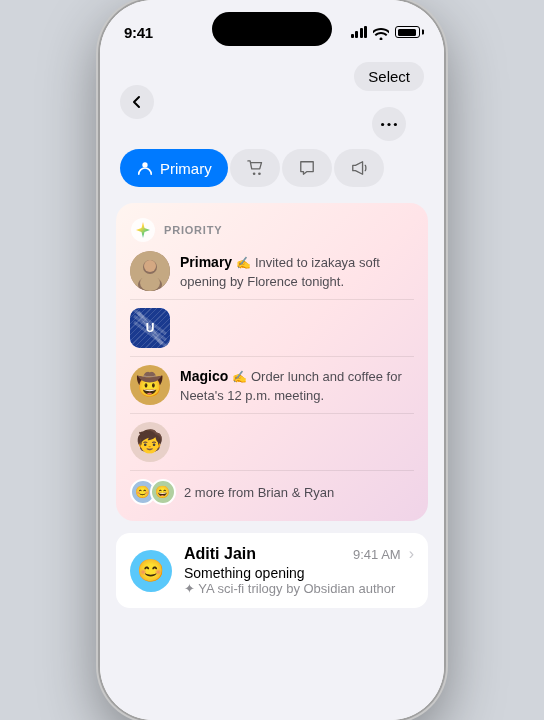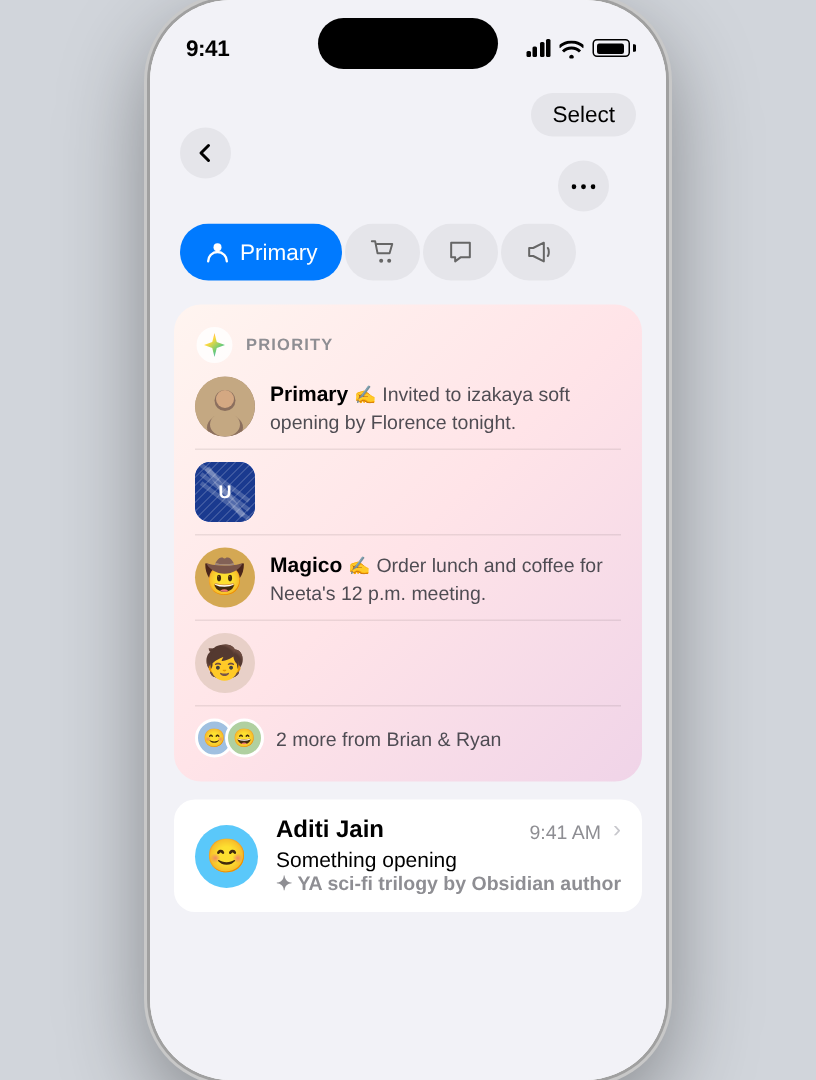--- a/index.html
+++ b/index.html
@@ -432,21 +432,20 @@
       color: #000;
       font-weight: 400;
     }
 
     .inbox-preview {
       font-size: 13px;
       color: #8e8e93;
       white-space: nowrap;
       overflow: hidden;
       text-overflow: ellipsis;
-      font-weight: bold;
     }
 
     .chevron-right {
       color: #c7c7cc;
       font-size: 16px;
       margin-left: 4px;
     }
 
     
     .united-logo {

